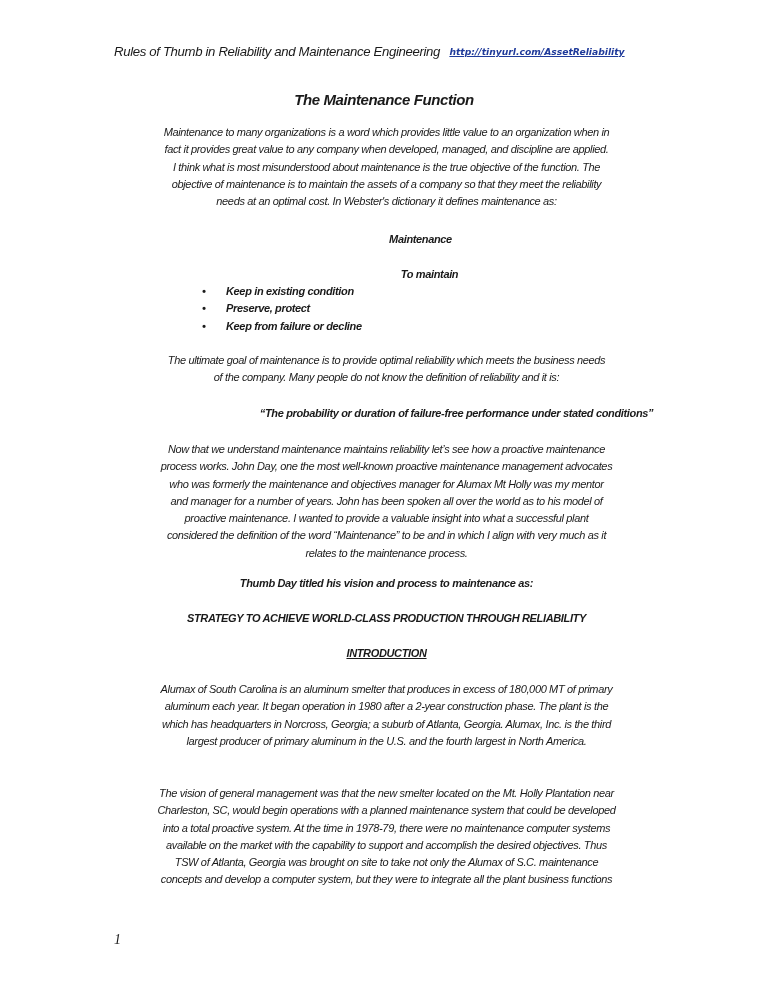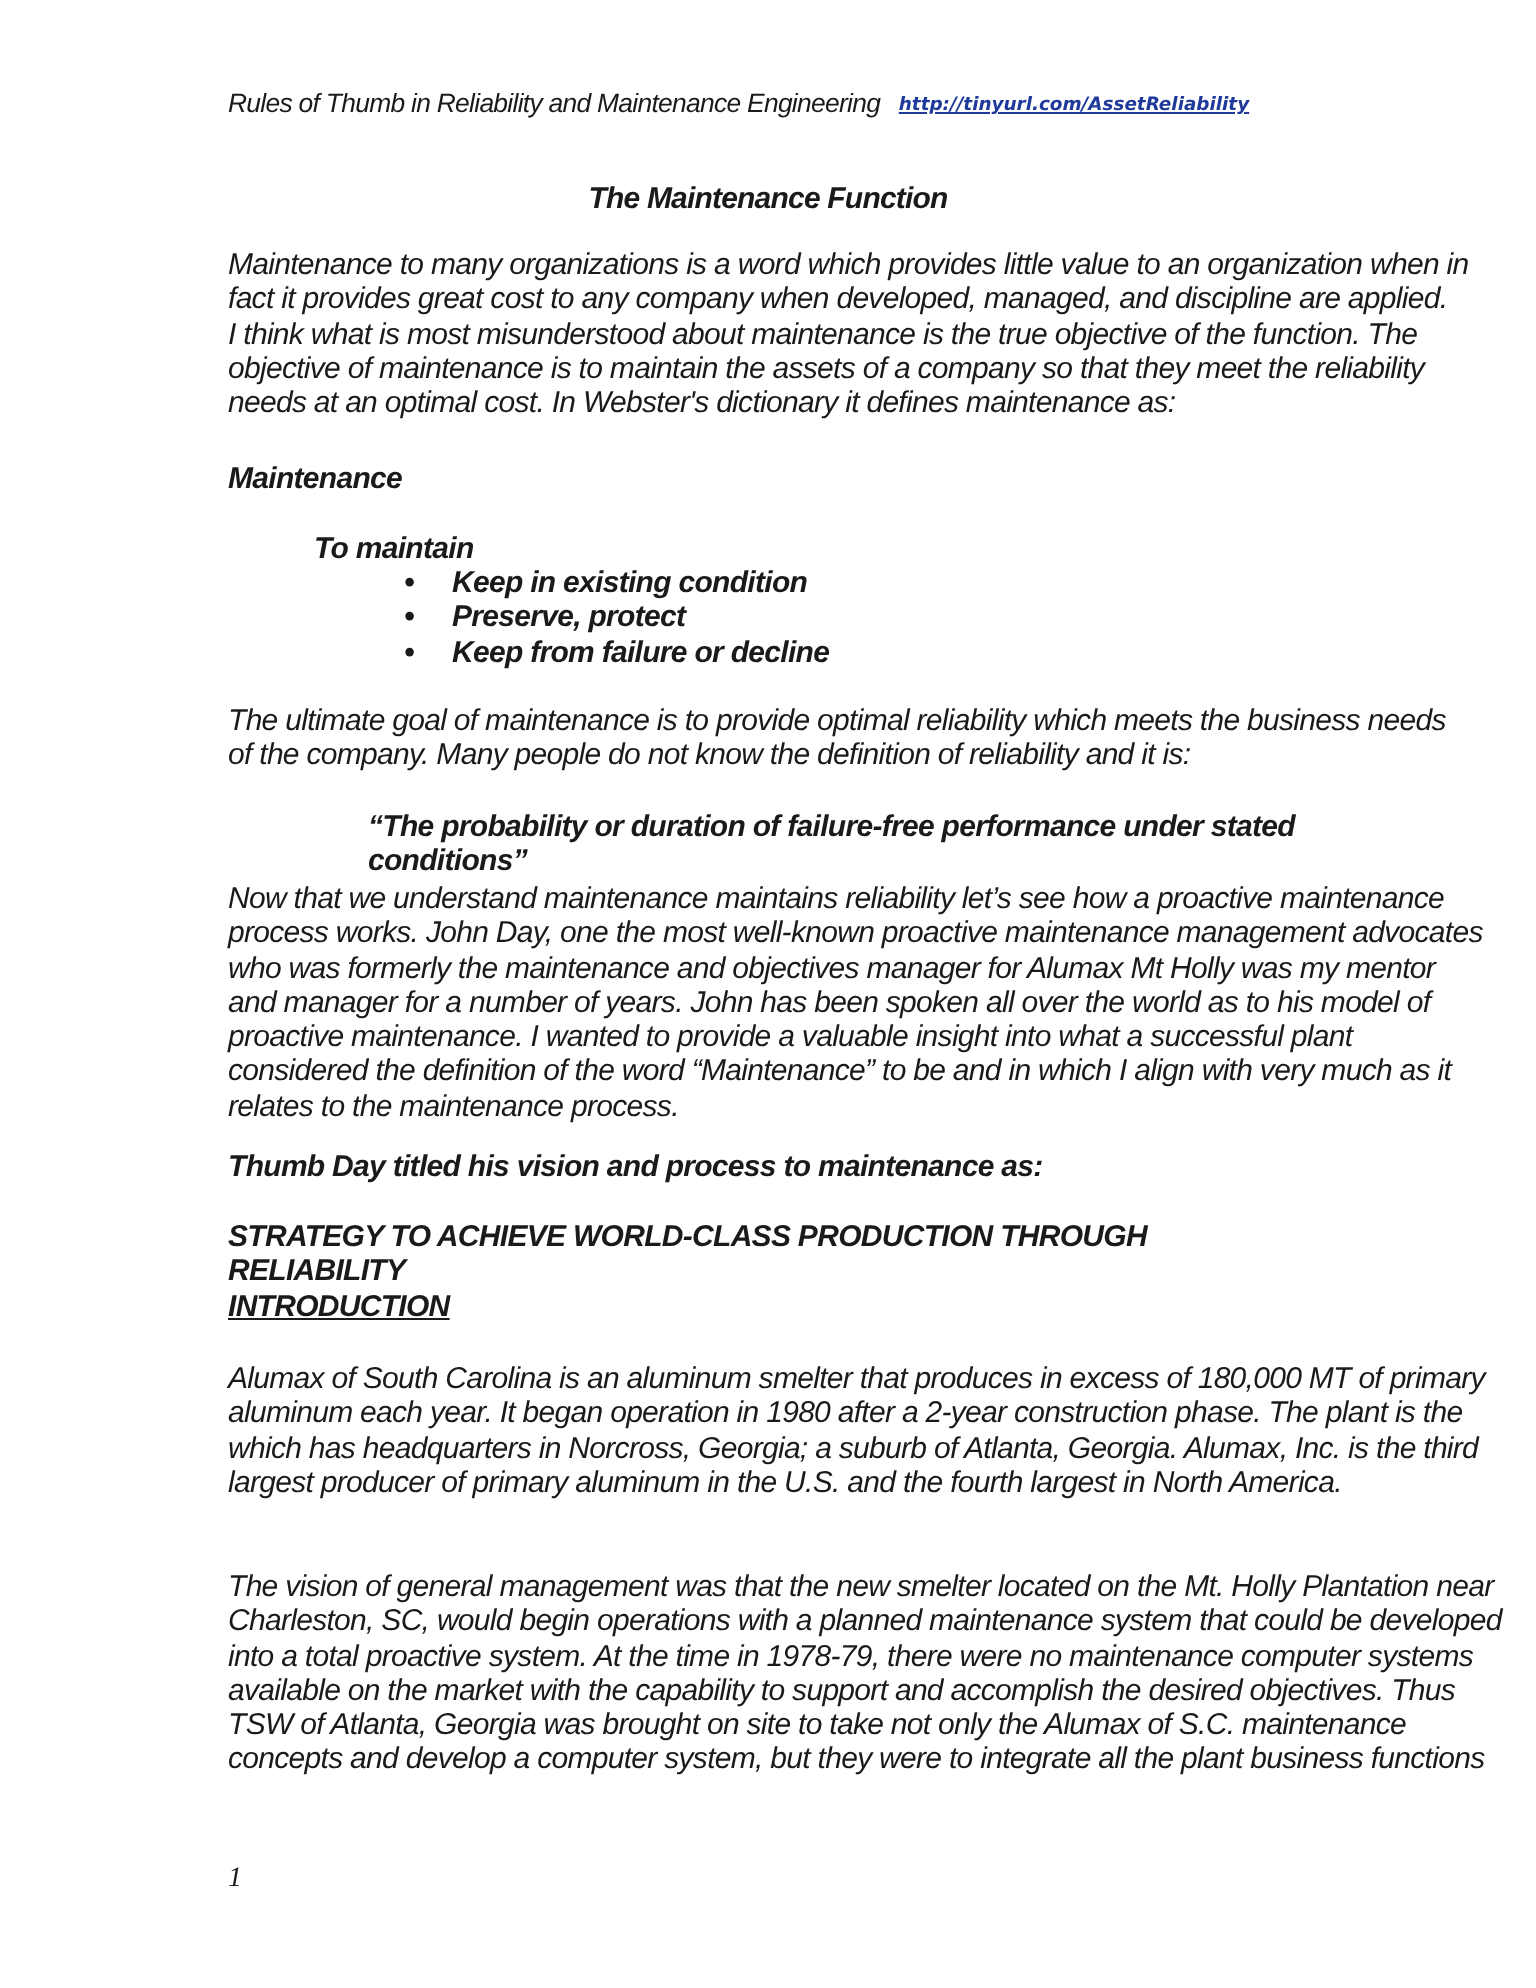--- a/index.html
+++ b/index.html
@@ -5,21 +5,21 @@
   html, body { margin:0; padding:0; background:#ffffff; }
   body { width:768px; height:994px; position:relative; overflow:hidden;
          font-family:"Liberation Sans Narrow","Liberation Sans", sans-serif; color:#1a1a1a; }
   .page { position:absolute; left:0; top:0; width:664px; height:994px;font-style:italic; }
   .header { position:absolute; left:114px; top:44px; font-size:13.2px; letter-spacing:-0.35px; white-space:nowrap; }
   .header .link { font-family:"DejaVu Sans", sans-serif; font-weight:bold; font-size:9.2px; color:#1f3a9a;
                   text-decoration:underline; margin-left:6px; letter-spacing:0; vertical-align:1px; }
   .title { position:absolute; left:0; width:768px; top:91px; text-align:center; font-weight:bold; font-size:15px;
            letter-spacing:-0.4px; padding-left:0; }
   .title span { display:inline-block; margin-left:0px; }
-  .block { position:absolute; left:114px; width:545px; font-size:15px; line-height:17.3px; letter-spacing:-0.35px; }
+  .block { position:absolute; left:114px; width:545px; font-size:11px; line-height:17.3px; letter-spacing:-0.35px;text-align:center; }
   .bold { font-weight:bold; }
   .ul { text-decoration:underline; }
   .line { white-space:nowrap; }
   .bullet-row { position:relative; height:17.3px; }
   .bullet-row .dot { position:absolute; left:88px; }
   .bullet-row .txt { position:absolute; left:112px; }
   .pagenum { position:absolute; left:114px; top:932px; font-family:"Liberation Serif", serif; font-size:14px; }
 </style>
 </head>
 <body>
@@ -30,27 +30,27 @@
     <span>Rules of Thumb in Reliability and Maintenance Engineering</span>
     <span class="link">http://tinyurl.com/AssetReliability</span>
   </div>
 
   <div class="title">
     <span>The Maintenance Function</span>
   </div>
 
   <div class="block" style="top:124px;">
     <div class="line">Maintenance to many organizations is a word which provides little value to an organization when in</div>
-    <div class="line">fact it provides great cost to any company when developed, managed, and discipline are applied.</div>
+    <div class="line">fact it provides great value to any company when developed, managed, and discipline are applied.</div>
     <div class="line">I think what is most misunderstood about maintenance is the true objective of the function. The</div>
     <div class="line">objective of maintenance is to maintain the assets of a company so that they meet the reliability</div>
     <div class="line">needs at an optimal cost. In Webster's dictionary it defines maintenance as:</div>
   </div>
 
-  <div class="block bold" style="top:231px;">Maintenance</div>
+  <div class="block bold" style="top:231px;margin-left:34px;">Maintenance</div>
   <div class="block bold" style="top:266px; left:157px;">To maintain</div>
   <div class="block bold" style="top:283px;">
     <div class="bullet-row">
       <span class="dot">•</span>
       <span class="txt">Keep in existing condition</span>
     </div>
     <div class="bullet-row">
       <span class="dot">•</span>
       <span class="txt">Preserve, protect</span>
     </div>

